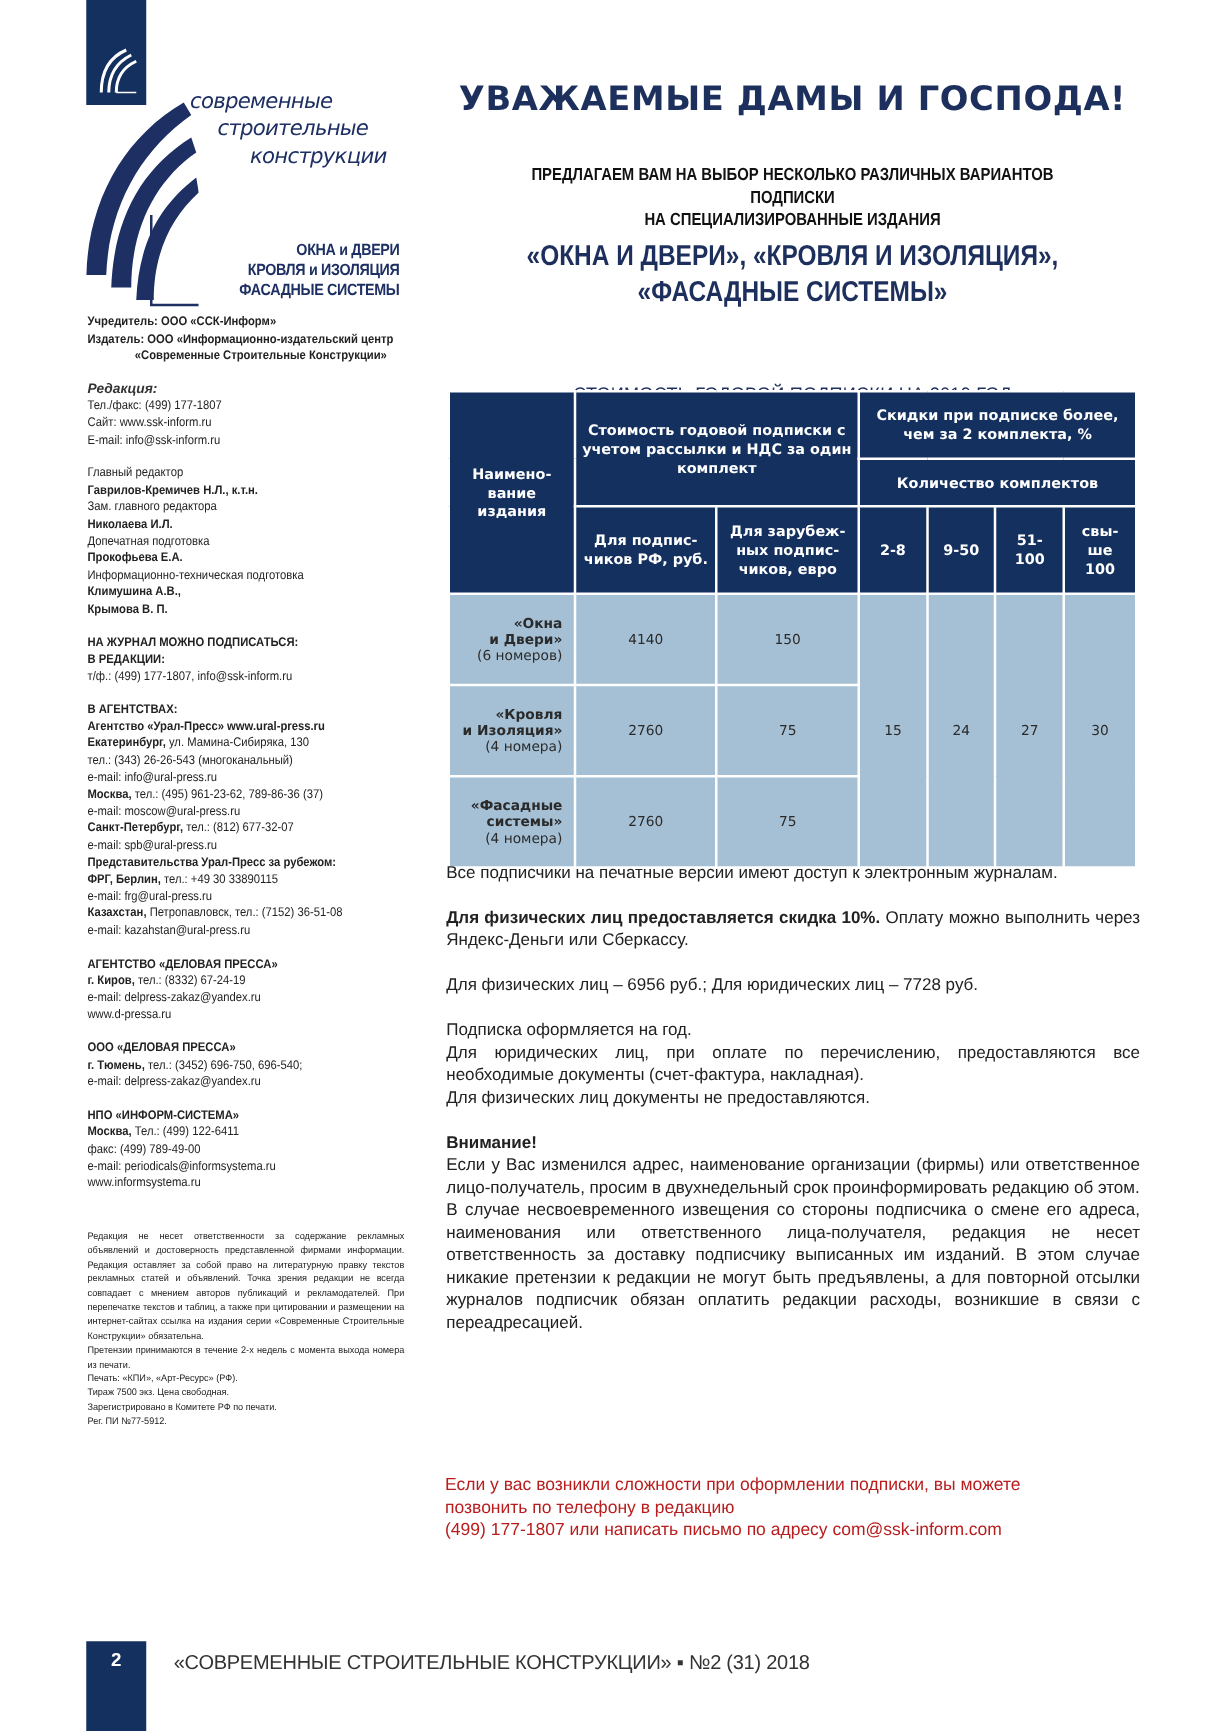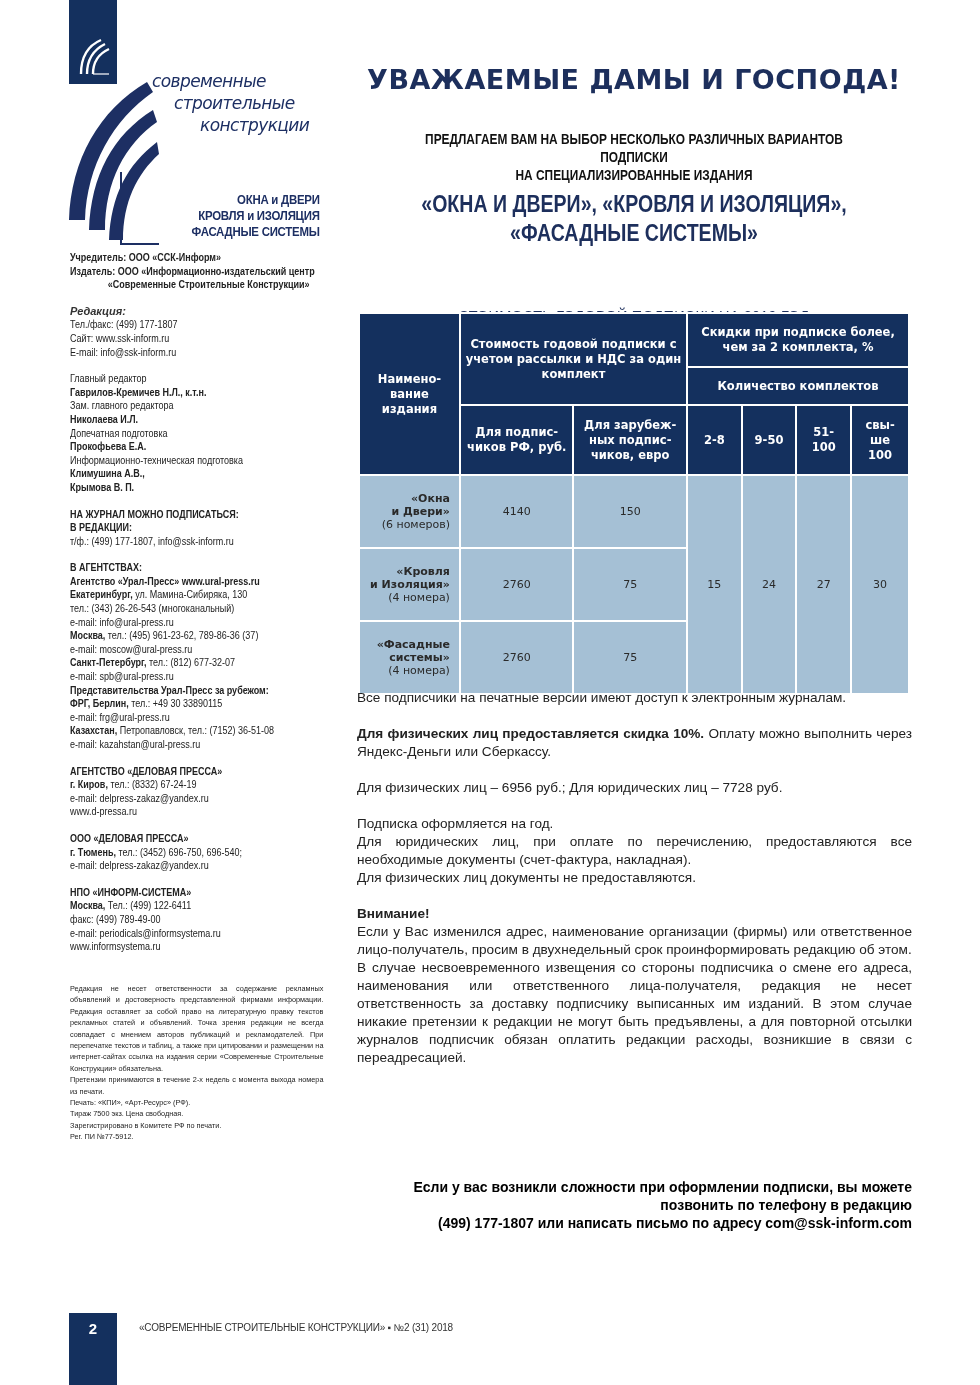--- a/index.html
+++ b/index.html
@@ -40,26 +40,26 @@
   table.pricing td { background: #a5c0d5; color: #2a2a2a; font-size: 11px; }
   table.pricing td.name { text-align: right; padding: 16px 9px; line-height: 13px; }
   table.pricing td.name b { font-weight: bold; }
   table.pricing td.name span.sub { font-weight: normal; }
 
   .body-text { position: absolute; left: 357px; top: 689px; width: 555px; font-size: 13.6px; line-height: 18px; color: #222; text-align: justify; }
   .body-text p { margin: 0; }
   .body-text .gap { height: 18px; }
   .body-text b { font-weight: bold; }
 
-  .contact { position: absolute; left: 356px; top: 1178px; width: 556px; text-align: right; font-weight: bold; font-size: 14px; line-height: 18px; color: #000000; }
+  .contact { position: absolute; left: 356px; top: 1178px; width: 556px; text-align: left; font-weight: normal; font-size: 14px; line-height: 18px; color: #b91c1c; }
 
   
   .page-num-block { position: absolute; left: 69px; top: 1313px; width: 48px; height: 72px; background: #14305e; }
   .page-num { position: absolute; left: 0; top: 7px; width: 48px; text-align: center; color: #fff; font-weight: bold; font-size: 15px; }
-  .footer-text { position: absolute; left: 139px; top: 1322px; font-size: 10px; color: #333; letter-spacing: -0.2px; }
+  .footer-text { position: absolute; left: 139px; top: 1322px; font-size: 16px; color: #333; letter-spacing: -0.2px; }
 </style>
 </head>
 <body>
 
 <div class="logo-block">
   <svg width="34" height="40" viewBox="0 0 34 40">
     <path d="M4 38 C4 22 10 10 24 4" stroke="#fff" stroke-width="2.4" fill="none"></path>
     <path d="M10 38 C10 24 16 14 28 8" stroke="#fff" stroke-width="2.4" fill="none"></path>
     <path d="M16 38 C16 27 21 18 32 13" stroke="#fff" stroke-width="2.4" fill="none"></path>
     <path d="M16 38 L32 38" stroke="#fff" stroke-width="1.2"></path>

